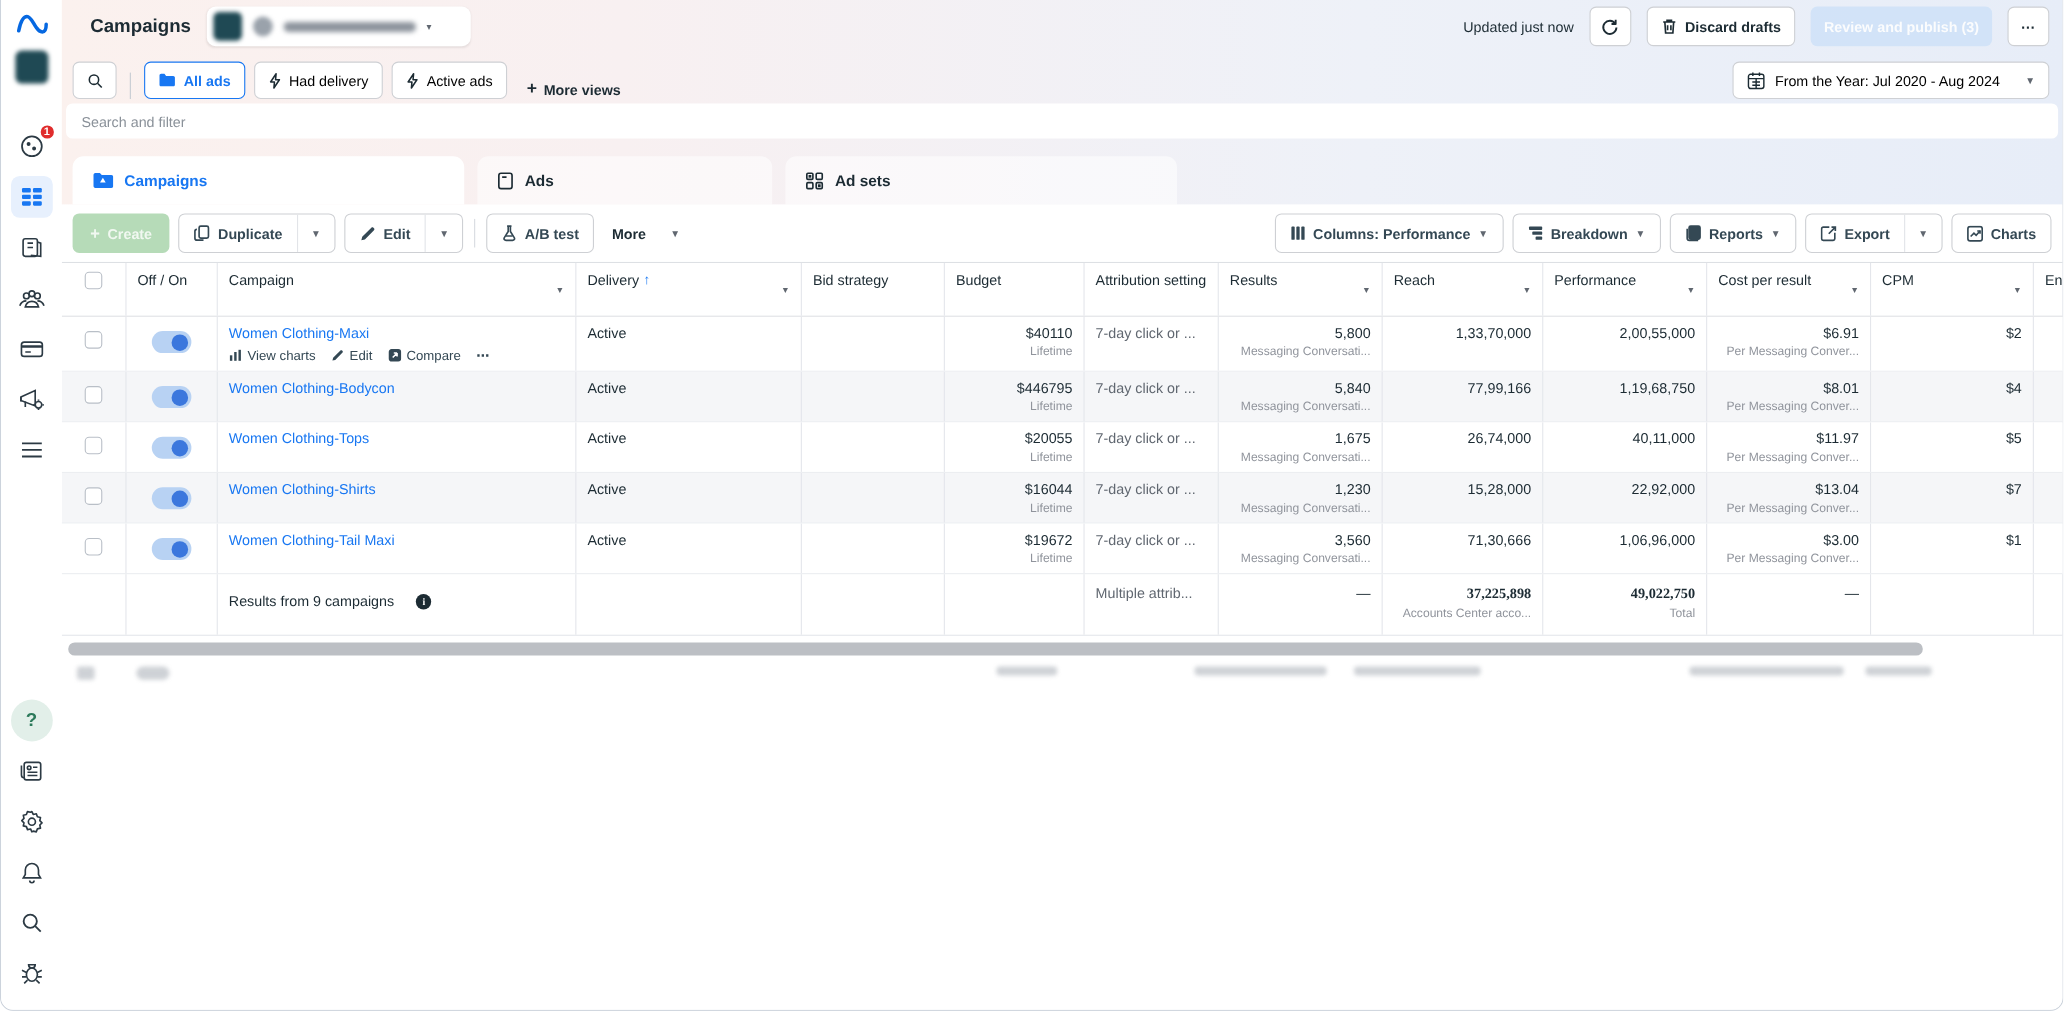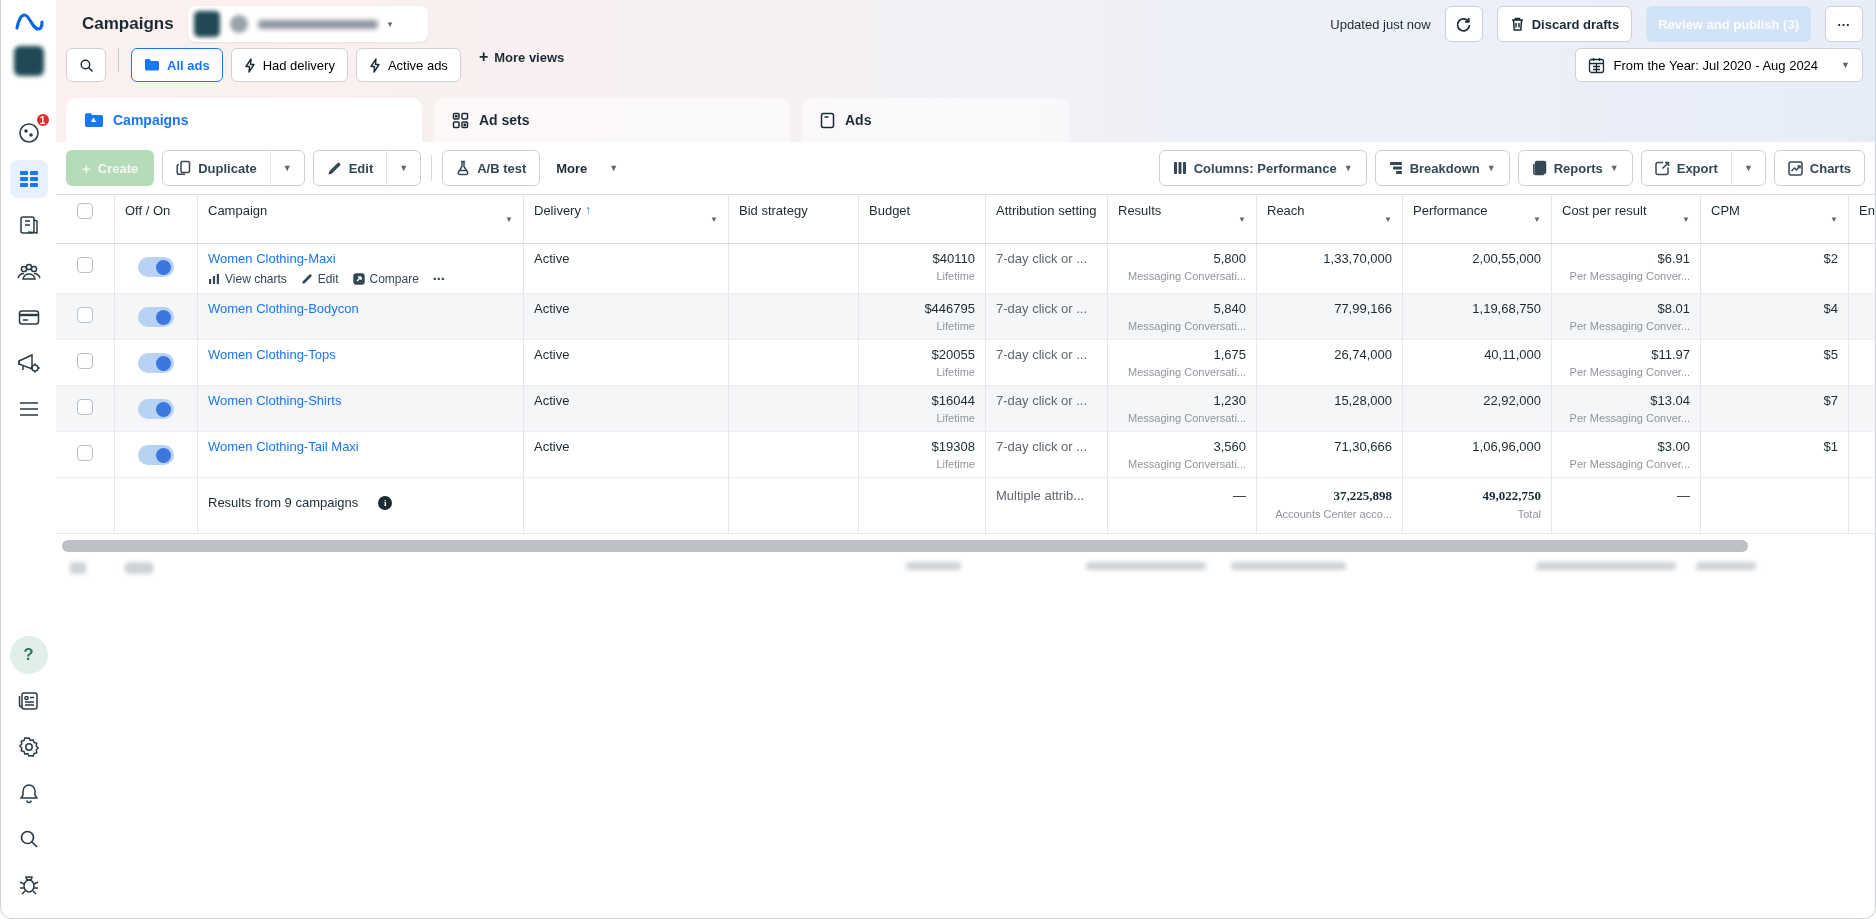--- a/index.html
+++ b/index.html
@@ -30,21 +30,21 @@
   .acct-pill .blurtxt { width:120px; height:9px; border-radius:4px; background:#8d949d; filter:blur(2.5px); }
   .caret { font-size:9px; color:#606770; }
   .topbar .grow { flex:1; }
   .updated { font-size:13px; color:#1c2b33; white-space:nowrap; }
   .tb-btn { height:36px; background:#fff; border:1px solid #ced0d4; border-radius:6px; display:flex; align-items:center; gap:7px; padding:0 12px; font-size:13px; font-weight:bold; color:#1c2b33; cursor:pointer; white-space:nowrap; }
   .tb-btn.iconic { width:38px; justify-content:center; padding:0; }
   .tb-btn.primary-disabled { background:#cfe2f8; border:none; color:#fff; opacity:.85; font-weight:bold; }
   .dots { letter-spacing:1px; font-weight:bold; }
 
   
-  .viewsbar { height:42px; display:flex; align-items:flex-start; padding:0 12px 0 10px; gap:8px; }
+  .viewsbar { height:42px; display:flex; align-items:flex-end; padding:0 12px 0 10px; gap:8px; }
   .chip { height:34px; border-radius:6px; display:flex; align-items:center; gap:7px; padding:0 12px; font-size:13px; background:#fff; border:1px solid #ced0d4; cursor:pointer; white-space:nowrap; }
   .chip.search-chip { width:40px; justify-content:center; padding:0; }
   .chip.active { border:1px solid #1877f2; color:#1877f2; font-weight:bold; }
   .vdiv { width:1px; height:24px; background:#c6cbd2; margin:0 4px; }
   .moreviews { display:flex; align-items:center; gap:6px; font-size:13px; font-weight:bold; padding:0 10px; cursor:pointer; background:none; border:none; color:#1c2b33; }
   .viewsbar .grow { flex:1; }
   .date-btn { height:34px; background:#fff; border:1px solid #ced0d4; border-radius:6px; display:flex; align-items:center; gap:9px; padding:0 12px; font-size:13px; cursor:pointer; white-space:nowrap; }
   .date-btn .caret { margin-left:14px; }
 
   
@@ -277,46 +277,51 @@
         <button class="date-btn">
           <svg width="17" height="17" viewBox="0 0 17 17" fill="none" stroke="#1c2b33" stroke-width="1.3">
               <rect x="1.5" y="2.5" width="14" height="13" rx="2"></rect>
               <path d="M1.5 6.5h14M5.5 1v3M11.5 1v3M5 9.5h7M5 12.5h7M8.5 6.5v9"></path>
             </svg>
           <span>From the Year: Jul 2020 - Aug 2024</span>
           <span class="caret">▼</span>
         </button>
       </div>
 
+      <div class="searchwrap">
+        <div class="searchbar">
+          <input type="text" placeholder="Search and filter" style="">
+        </div>
+      </div>
 
       <div class="tabs">
         <div class="tab active">
           <svg width="19" height="16" viewBox="0 0 19 16" fill="#1877f2">
               <path d="M1 3c0-1 .8-1.8 1.8-1.8h4L8.5 3h8.7c1 0 1.8.8 1.8 1.8v8.4c0 1-.8 1.8-1.8 1.8H2.8c-1 0-1.8-.8-1.8-1.8z"></path>
               <path d="M9.5 5.5l2.6 4.5H6.9z" fill="#fff"></path>
             </svg>
           <span>Campaigns</span>
+        </div>
+        <div class="tab last">
+          <svg width="15" height="17" viewBox="0 0 15 17" fill="none" stroke="#1c2b33" stroke-width="1.5">
+              <rect x="1.5" y="1.5" width="12" height="14" rx="2"></rect>
+              <path d="M4.5 5h4"></path>
+            </svg>
+          <span>Ads</span>
         </div>
         <div class="tab mid">
           <svg width="17" height="17" viewBox="0 0 17 17" fill="none" stroke="#1c2b33" stroke-width="1.5">
               <rect x="1.5" y="1.5" width="5.5" height="5.5" rx="1"></rect>
               <rect x="10" y="1.5" width="5.5" height="5.5" rx="1"></rect>
               <rect x="1.5" y="10" width="5.5" height="5.5" rx="1"></rect>
               <rect x="10" y="10" width="5.5" height="5.5" rx="1"></rect>
               <rect x="3.8" y="3.8" width="1" height="1" fill="#1c2b33"></rect>
               <rect x="12.3" y="12.3" width="1" height="1" fill="#1c2b33"></rect>
             </svg>
           <span>Ad sets</span>
-        </div>
-        <div class="tab last">
-          <svg width="15" height="17" viewBox="0 0 15 17" fill="none" stroke="#1c2b33" stroke-width="1.5">
-              <rect x="1.5" y="1.5" width="12" height="14" rx="2"></rect>
-              <path d="M4.5 5h4"></path>
-            </svg>
-          <span>Ads</span>
         </div>
       </div>
     </div>
 
     <div class="content">
 
       <div class="toolbar">
         <button class="create-btn">
           <span style="font-size:15px;">+</span>
             <span>Create</span>
@@ -615,21 +620,21 @@
                   <span class="knob"></span>
                 </span>
               </div>
             <div class="cell">
               <div class="camp-link">Women Clothing-Tail Maxi</div>
 
             </div>
             <div class="cell">Active</div>
             <div class="cell"></div>
             <div class="cell num">
-                <div>$19308</div>
+                <div>$19672</div>
                 <div class="sub">Lifetime</div>
               </div>
             <div class="cell gray">7-day click or ...</div>
             <div class="cell num">
                 <div>3,560</div>
                 <div class="sub">Messaging Conversati...</div>
               </div>
             <div class="cell num">71,30,666</div>
             <div class="cell num">1,06,96,000</div>
             <div class="cell num">

